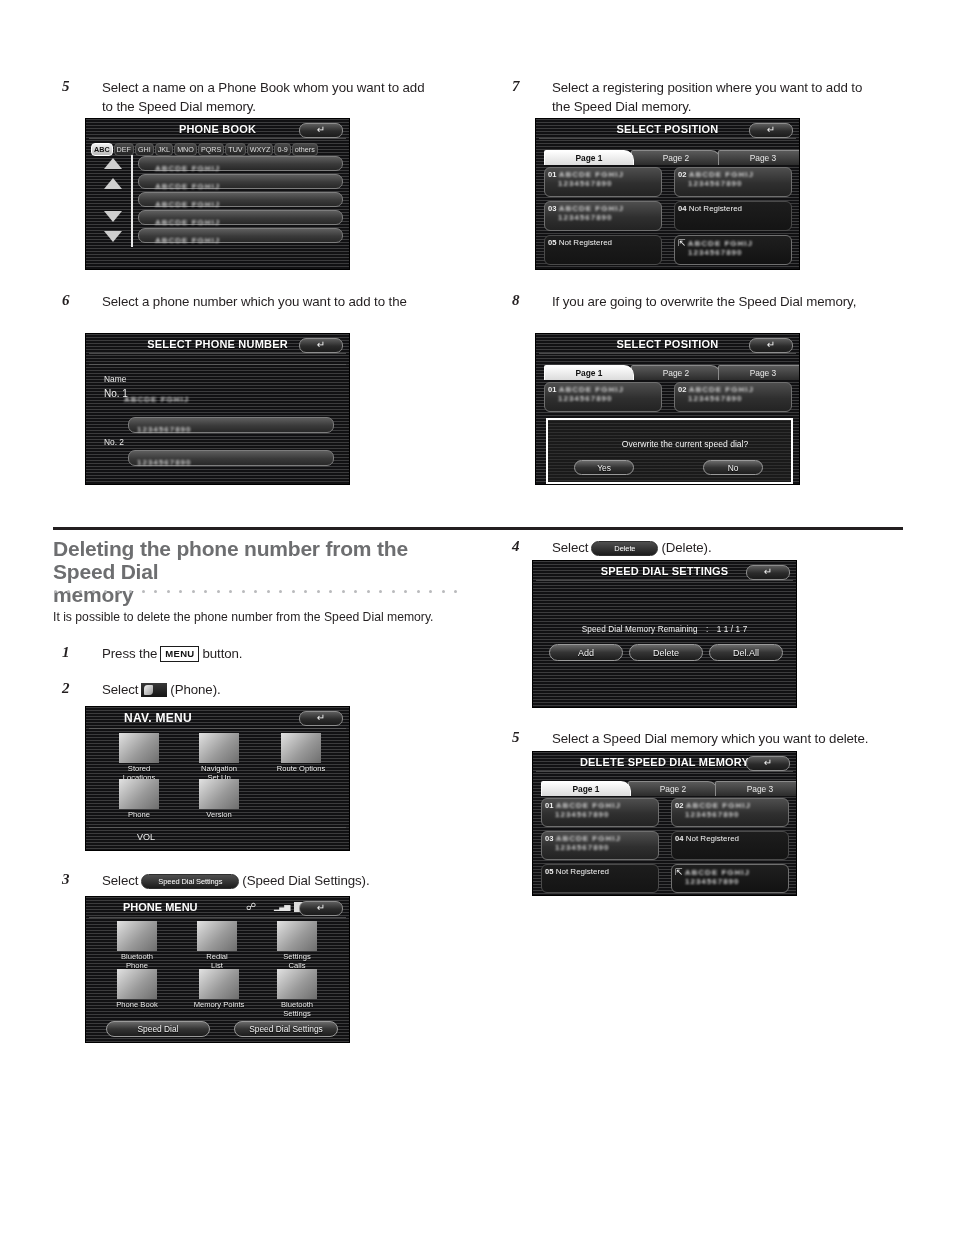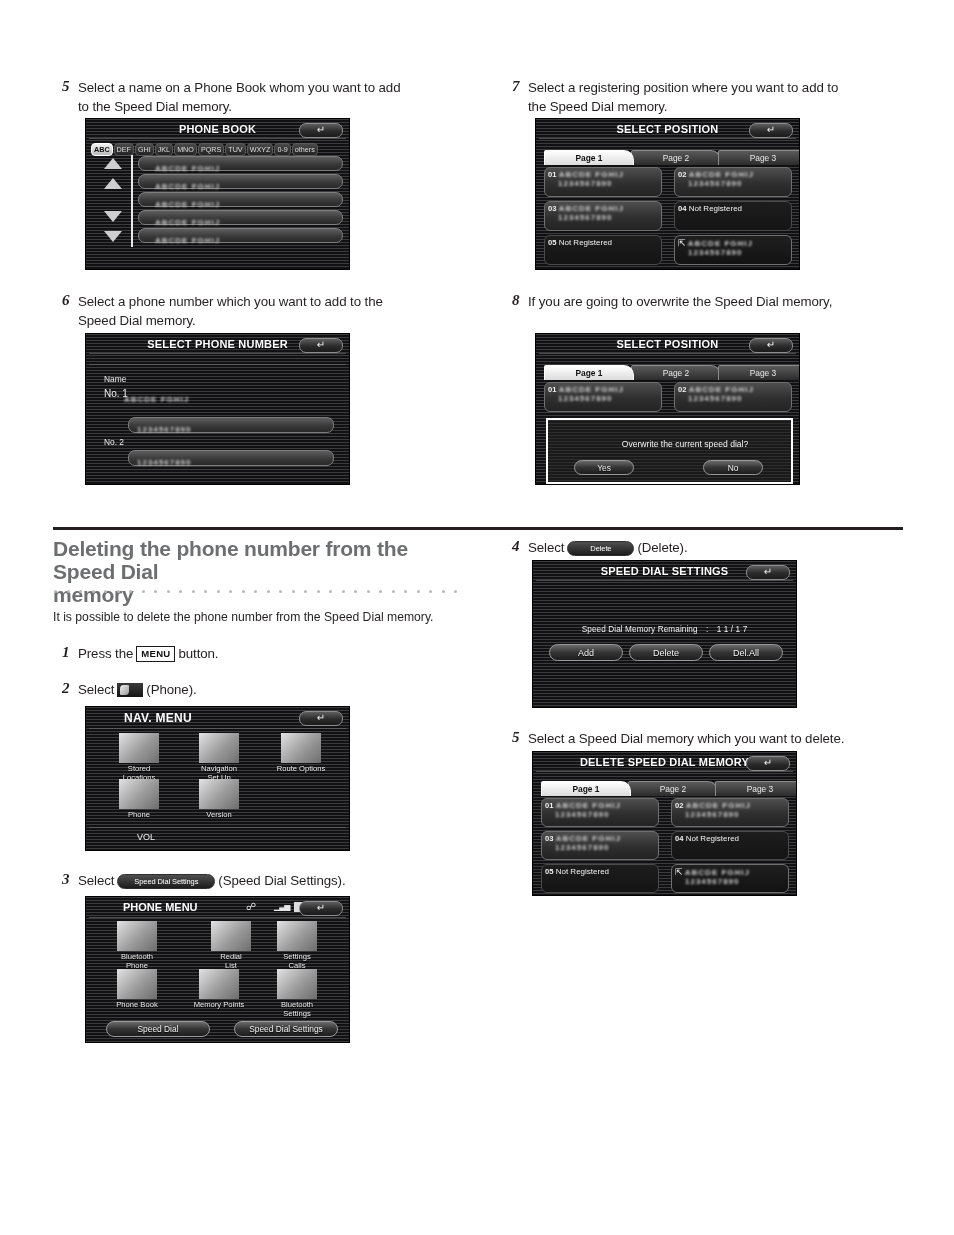--- a/index.html
+++ b/index.html
@@ -11,21 +11,21 @@
   .page{position:relative;width:954px;height:1235px;}
 
   
   .step{position:absolute;}
   .step .num{
     position:absolute;left:0;top:0;width:20px;text-align:left;
     font-family:"Liberation Serif", serif;
     font-style:italic;font-weight:bold;font-size:15px;color:#231f20;
   }
   .step .txt{
-    margin-left:16px;font-size:13.3px;line-height:19px;color:#231f20;
+    margin-left:40px;font-size:13.3px;line-height:19px;color:#231f20;
     letter-spacing:-0.1px;
   }
   .step .txt .ln{display:block;}
 
   
   .shot{
     position:absolute;background:#111113;
     background-image:repeating-linear-gradient(
       to bottom,
       rgba(255,255,255,0.085) 0px,
@@ -225,21 +225,20 @@
     </div>
     <div class="rowbar" style="left:52px;top:109px;width:203px;height:13px;">
       <span class="blur" style="margin-left:16px;line-height:13px;">ABCDE FGHIJ</span>
     </div>
   </div>
 
   <div class="step" style="left:62px;top:292px;width:400px;">
     <span class="num">6</span>
     <div class="txt">
       <span class="ln">Select a phone number which you want to add to the</span>
-      <span class="ln">Speed Dial memory.</span>
     </div>
   </div>
 
   <div class="shot" style="left:85px;top:333px;width:265px;height:152px;">
     <div class="scan"></div>
     <div class="ttl">SELECT PHONE NUMBER</div>
     <div class="backbtn">↵</div>
     <div class="hdrline" style="top:19px;"></div>
     <div class="hdrline" style="top:30px;"></div>
 
@@ -469,21 +468,21 @@
     <div class="backbtn">↵</div>
     <div class="hdrline" style="top:20px;"></div>
 
     <div class="tile" style="left:18px;top:24px;width:66px;">
       <div class="ic"></div>
       <div class="cap">
         <span style="display:block">Bluetooth</span>
         <span style="display:block">Phone</span>
       </div>
     </div>
-    <div class="tile" style="left:112px;top:24px;width:66px;">
+    <div class="tile" style="left:98px;top:24px;width:66px;">
       <div class="ic"></div>
       <div class="cap">
         <span style="display:block">Redial</span>
         <span style="display:block">List</span>
       </div>
     </div>
     <div class="tile" style="left:178px;top:24px;width:66px;">
       <div class="ic"></div>
       <div class="cap">
         <span style="display:block">Settings</span>

